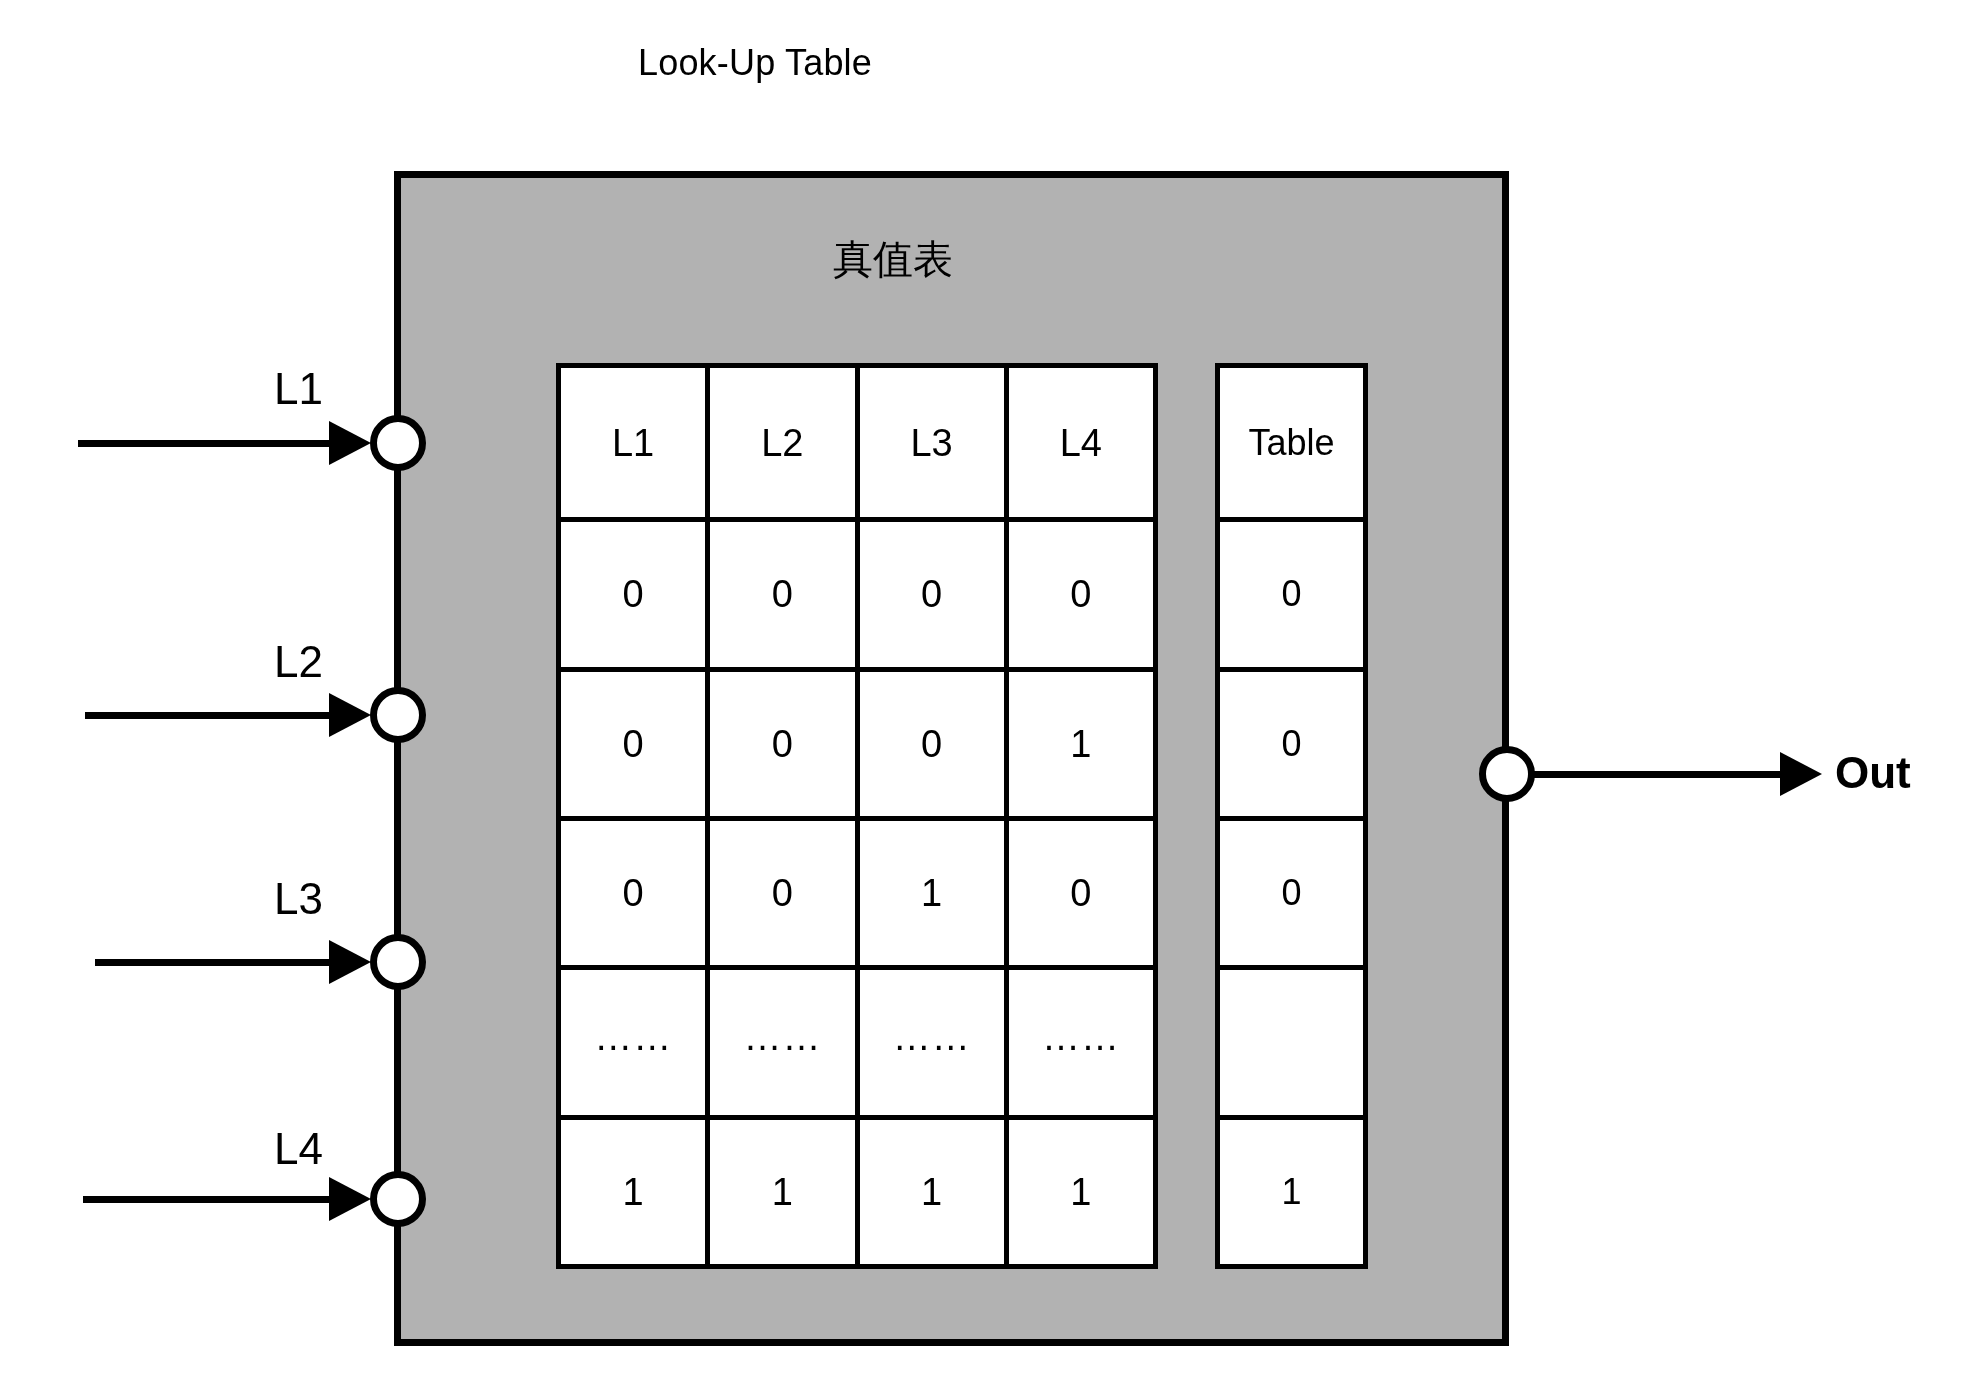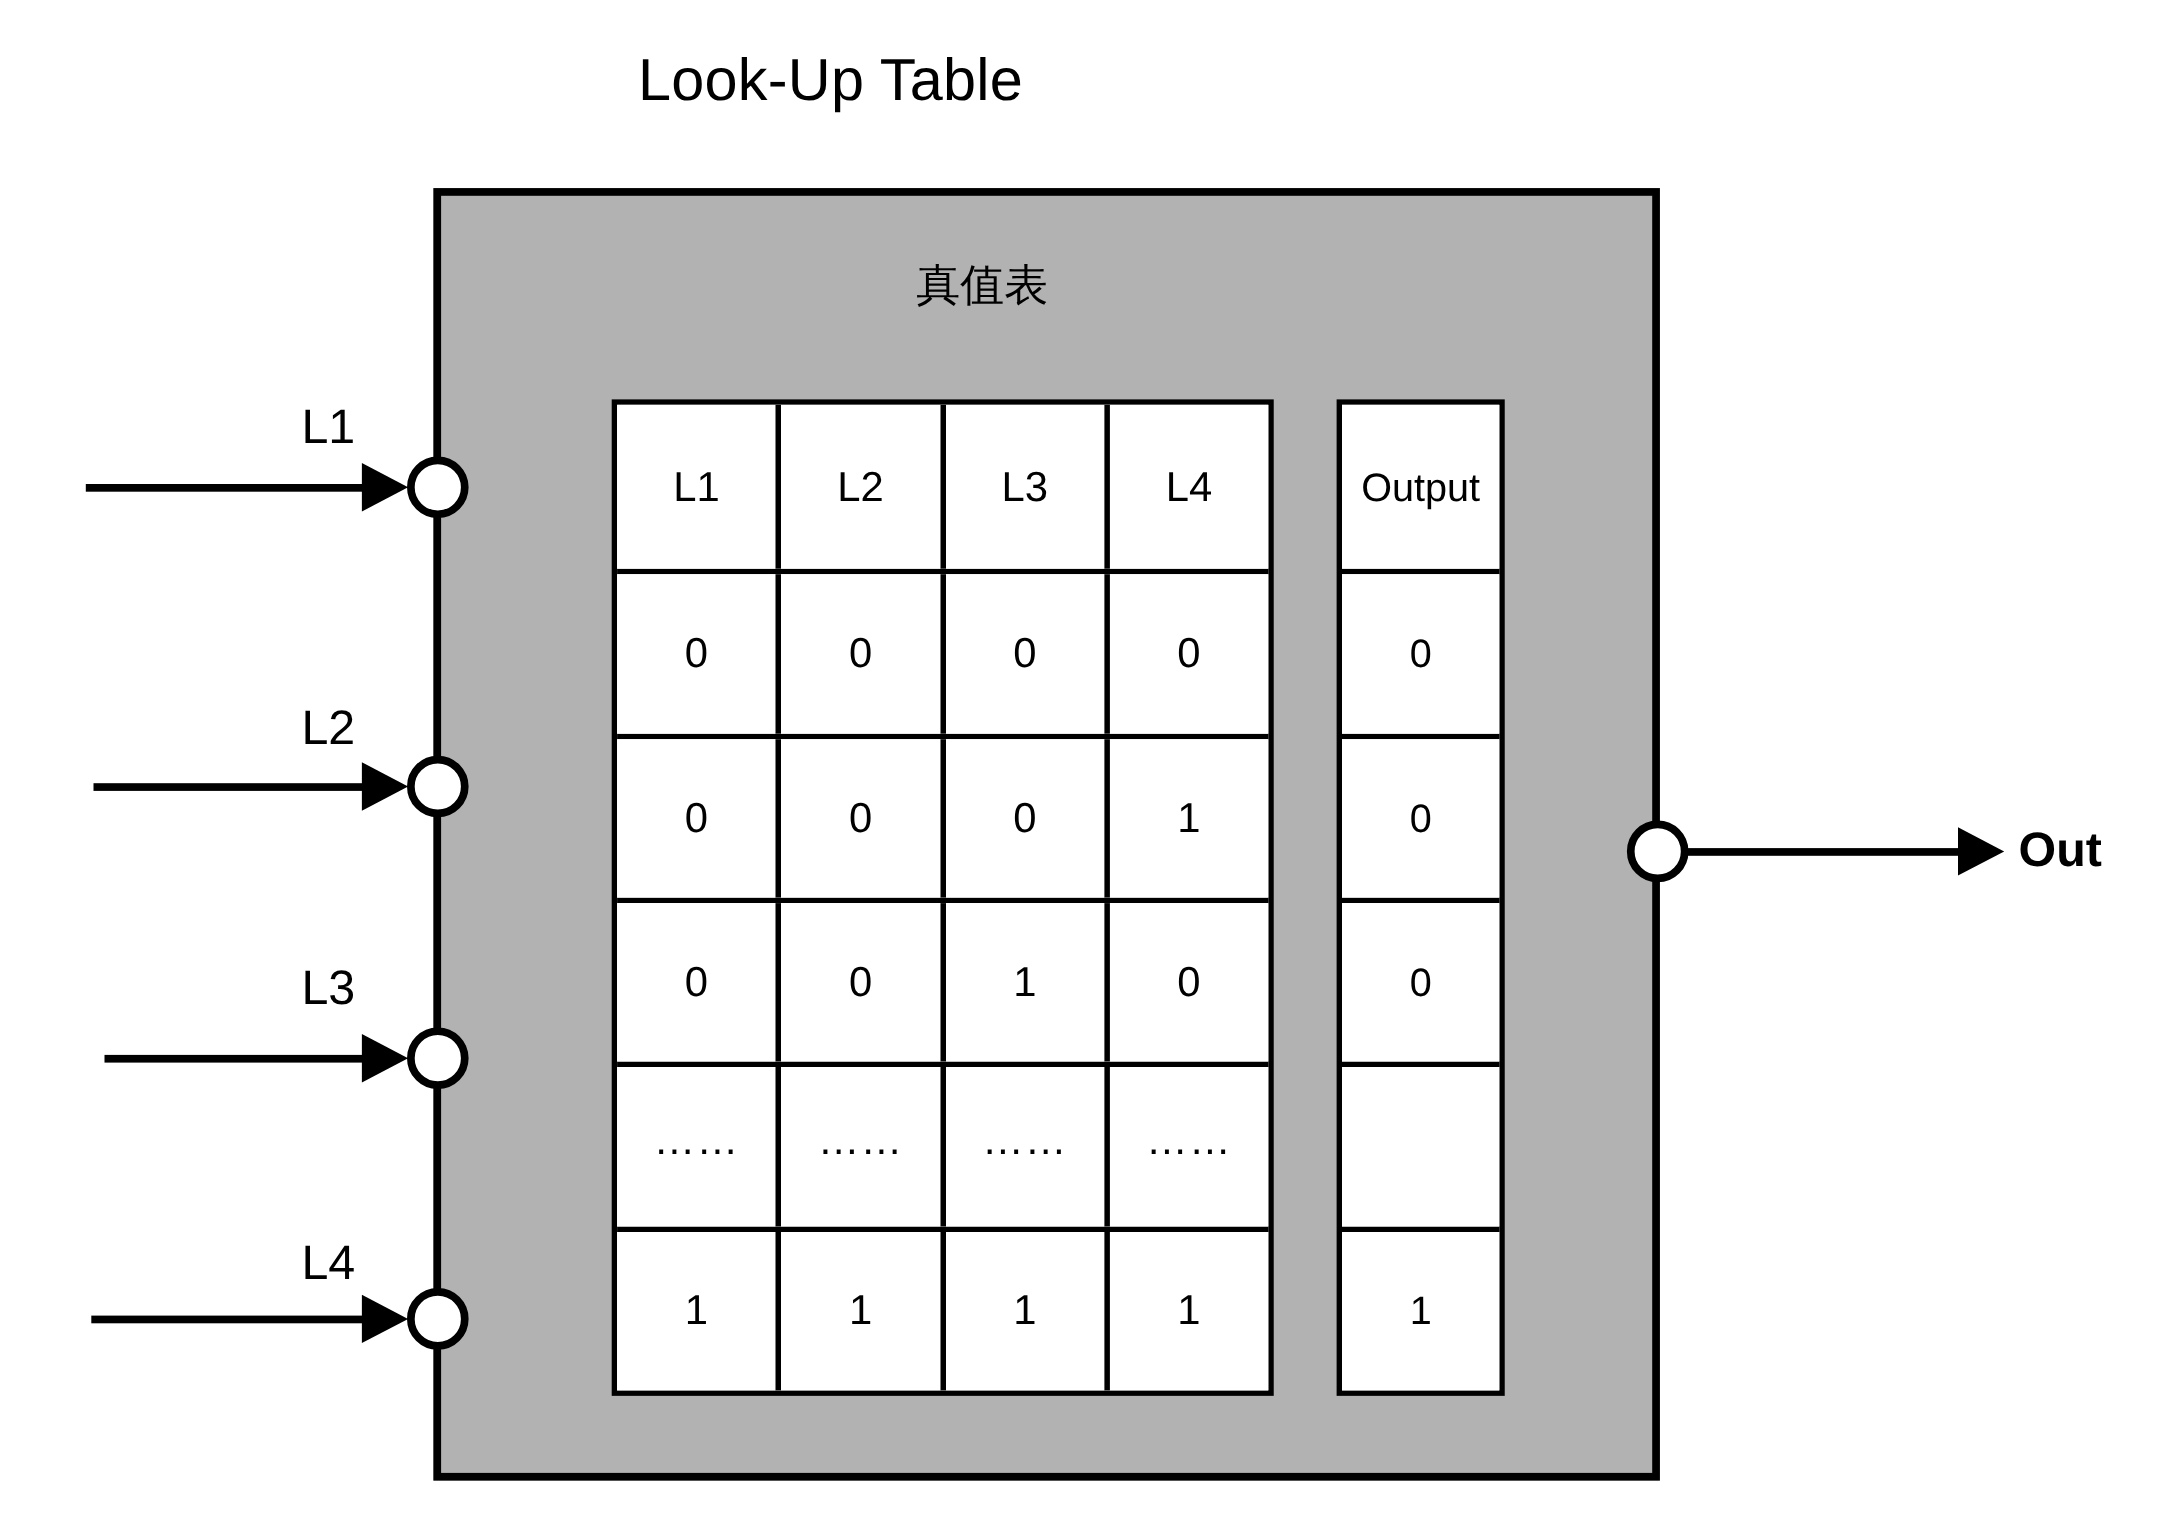--- a/index.html
+++ b/index.html
@@ -20,21 +20,21 @@
     overflow: hidden;
   }
 
   
   #title {
     position: absolute;
     left: 0;
     top: 42px;
     width: 1510px;
     text-align: center;
-    font-size: 54px;
+    font-size: 36px;
     letter-spacing: 0.2px;
     color: #000;
     white-space: nowrap;
   }
 
   
   #lut-body {
     position: absolute;
     left: 394px;
     top: 171px;
@@ -196,21 +196,21 @@
     <div class="t-row">
       <div class="t-cell">1</div>
       <div class="t-cell">1</div>
       <div class="t-cell">1</div>
       <div class="t-cell">1</div>
     </div>
   </div>
 
   <div id="output-table">
     <div class="t-row">
-      <div class="t-cell header">Output</div>
+      <div class="t-cell header">Table</div>
     </div>
     <div class="t-row">
       <div class="t-cell">0</div>
     </div>
     <div class="t-row">
       <div class="t-cell">0</div>
     </div>
     <div class="t-row">
       <div class="t-cell">0</div>
     </div>

